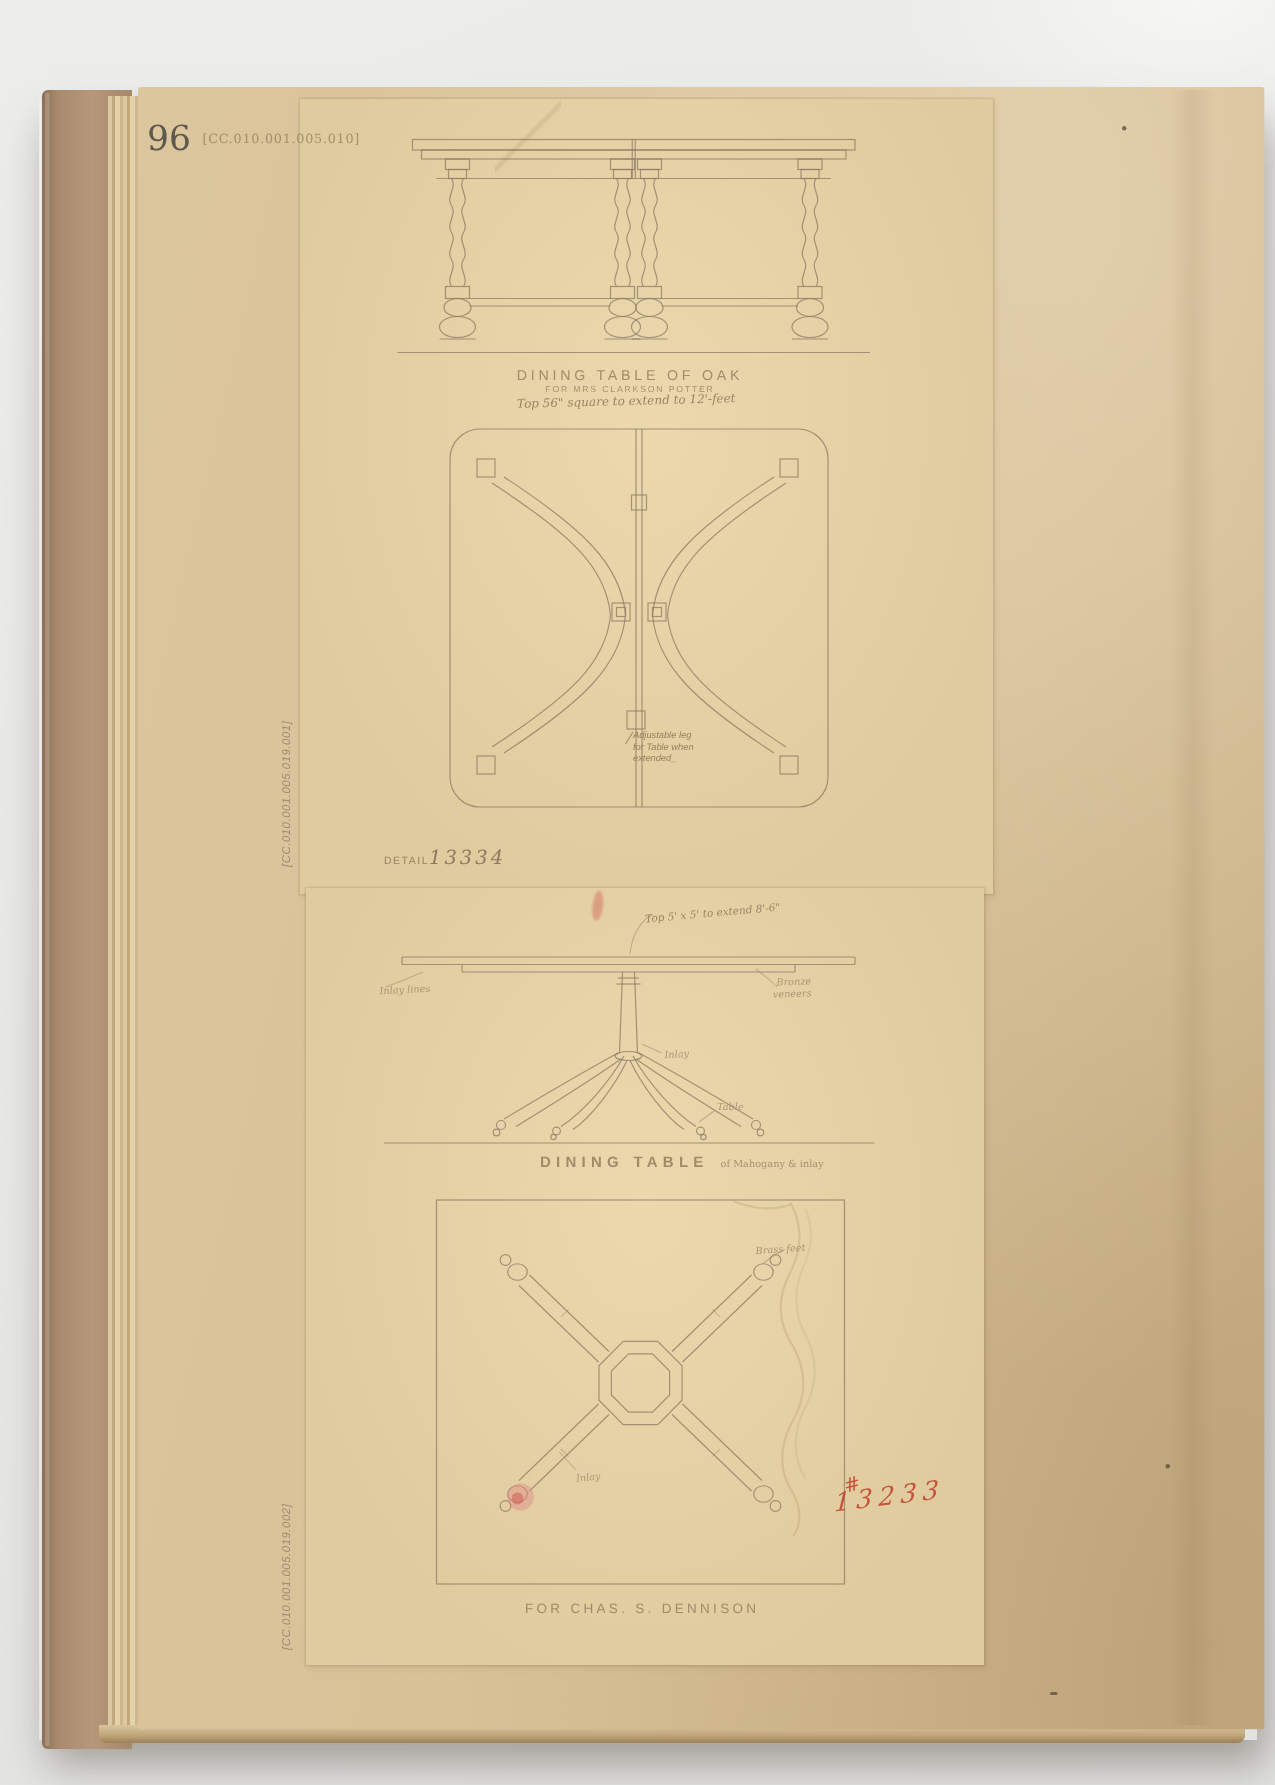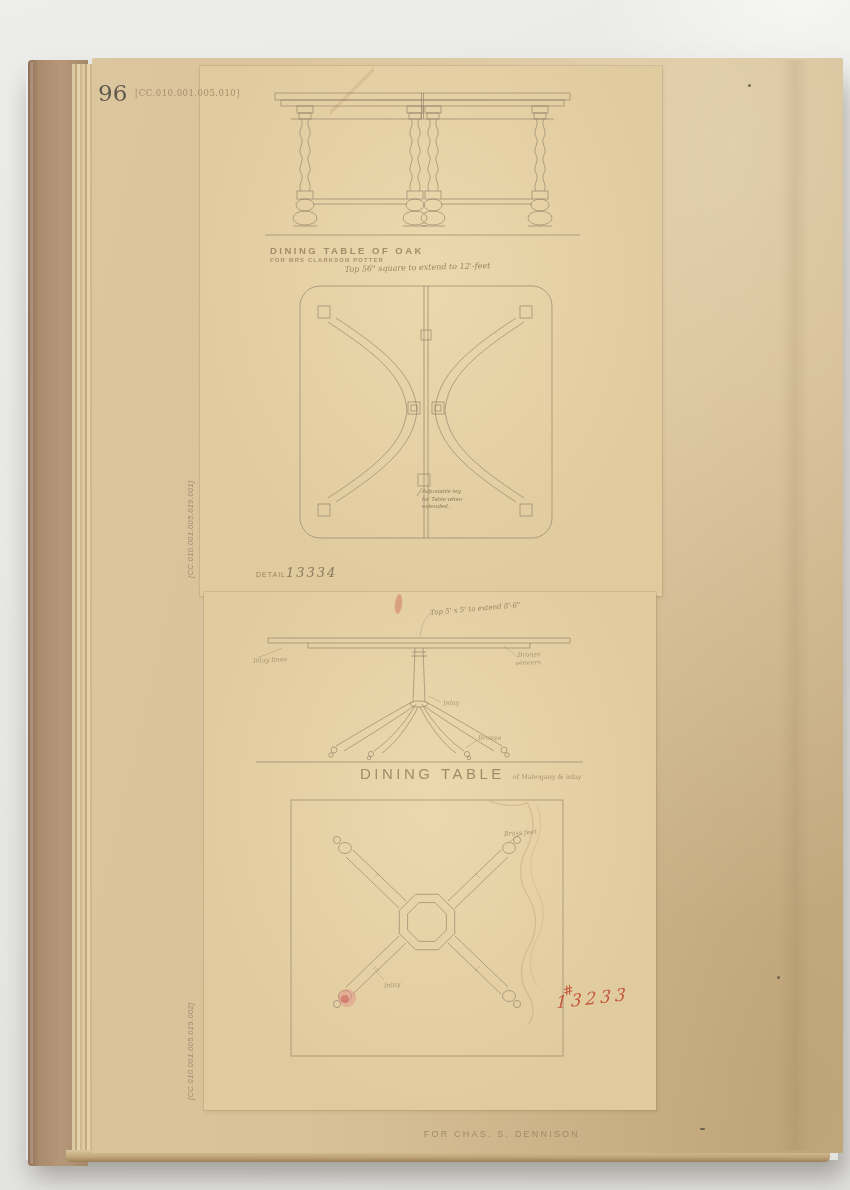--- a/index.html
+++ b/index.html
@@ -48,21 +48,21 @@
   .page-number{position:absolute;left:98px;top:80px;font-family:"DejaVu Serif",serif;
     font-size:23px;color:#5f584d;}
   .header-code{position:absolute;left:135px;top:88px;font-size:8.5px;
     letter-spacing:.5px;color:#9a8462;opacity:.85;}
 
   .margin-code{position:absolute;font-size:7.5px;letter-spacing:.4px;color:#92806a;
     font-style:italic;transform-origin:0 0;transform:rotate(-90deg);white-space:nowrap;opacity:.85;}
   .margin-code.upper{left:186px;top:578px;}
   .margin-code.lower{left:186px;top:1100px;}
 
-  .caption1{position:absolute;left:270px;top:245px;width:300px;font-weight:bold;}
+  .caption1{position:absolute;left:270px;top:245px;width:300px;text-align:center;}
   .caption1 .t{font-size:9.5px;letter-spacing:2.5px;color:#a38c6c;}
   .caption1 .s{font-size:5.8px;letter-spacing:1.2px;color:#a8916f;margin-top:1px;}
   .dim-note{position:absolute;left:300px;top:263px;width:235px;text-align:center;
     font-size:8px;font-style:italic;color:#9a8464;transform:rotate(-1.5deg);}
 
   .plan-note{position:absolute;left:422px;top:487px;font-size:6.2px;line-height:7.5px;
     font-style:italic;color:#95815f;}
   .detail-line{position:absolute;left:256px;top:563px;}
   .detail-line .lbl{font-size:7px;letter-spacing:1px;color:#97825f;}
   .detail-line .num{font-size:13px;font-style:italic;letter-spacing:2px;color:#8d7860;}
@@ -71,24 +71,24 @@
     color:#9a8565;transform:rotate(-5deg);white-space:nowrap;}
   .ann{position:absolute;font-size:6.5px;font-style:italic;color:#9c876a;opacity:.8;}
   .ann-inlay-lines{left:253px;top:656px;transform:rotate(-3deg);}
   .ann-bronze{left:497px;top:652px;width:44px;line-height:7.5px;transform:rotate(-2deg);text-align:right;}
   .ann-inlay{left:443px;top:699px;transform:rotate(-4deg);}
   .ann-brass{left:478px;top:734px;}
   .ann-brass-feet{left:503px;top:830px;width:34px;line-height:7.5px;transform:rotate(-4deg);text-align:right;}
   .ann-inlay-plan{left:384px;top:981px;transform:rotate(-6deg);}
 
   .caption2{position:absolute;left:360px;top:765px;white-space:nowrap;}
-  .caption2 .t{font-size:15px;letter-spacing:3.5px;color:#a28b6a;}
+  .caption2 .t{font-size:10px;letter-spacing:3.5px;color:#a28b6a;font-weight:bold;}
   .caption2 .m{font-size:6.5px;color:#a8916f;margin-left:8px;}
 
-  .caption3{position:absolute;left:350px;top:1129px;width:230px;text-align:right;
+  .caption3{position:absolute;left:350px;top:1067px;width:230px;text-align:left;
     font-size:9px;letter-spacing:2.2px;color:#a18a69;}
 
   .red-number{position:absolute;left:556px;top:976px;color:#c0452f;opacity:.88;}
   .red-number .hash{display:block;font-size:13px;transform:rotate(-14deg);margin-left:6px;
     font-family:"DejaVu Serif",serif;}
   .red-number .num{display:block;font-size:17px;font-style:italic;letter-spacing:4px;
     font-family:"DejaVu Serif",serif;transform:rotate(-7deg) skewX(-10deg);margin-top:-3px;}
 
   .red-smudge-top{position:absolute;left:395px;top:594px;width:7px;height:20px;
     background:rgba(205,90,80,.42);border-radius:50%;transform:rotate(7deg);filter:blur(.7px);}
@@ -247,21 +247,21 @@
       <path d="M176,100 l13,6"></path>
       <path d="M214,152 l11,-8"></path>
     </g>
   </svg>
 
   <div class="red-smudge-top"></div>
   <div class="top-note2 hand">Top 5' x 5' to extend 8'-6"</div>
   <div class="ann ann-inlay-lines hand">Inlay lines</div>
   <div class="ann ann-bronze hand">Bronze veneers</div>
   <div class="ann ann-inlay hand">Inlay</div>
-  <div class="ann ann-brass hand">Bronze</div>
+  <div class="ann ann-brass hand">Table</div>
 
   <div class="caption2">
     <span class="t lettered">DINING TABLE</span><span class="m hand">of Mahogany &amp; inlay</span>
   </div>
 
   <svg class="sketch" style="left:285px;top:792px" width="285" height="272" viewBox="0 0 285 272">
     <g class="pline">
       <rect x="6" y="8" width="272" height="256"></rect>
       <polygon points="169.7,118.5 169.7,141.5 153.5,157.7 130.5,157.7 114.3,141.5 114.3,118.5 130.5,102.3 153.5,102.3"></polygon>
       <polygon points="161.4,122 161.4,138 150,149.4 134,149.4 122.6,138 122.6,122 134,110.6 150,110.6"></polygon>

